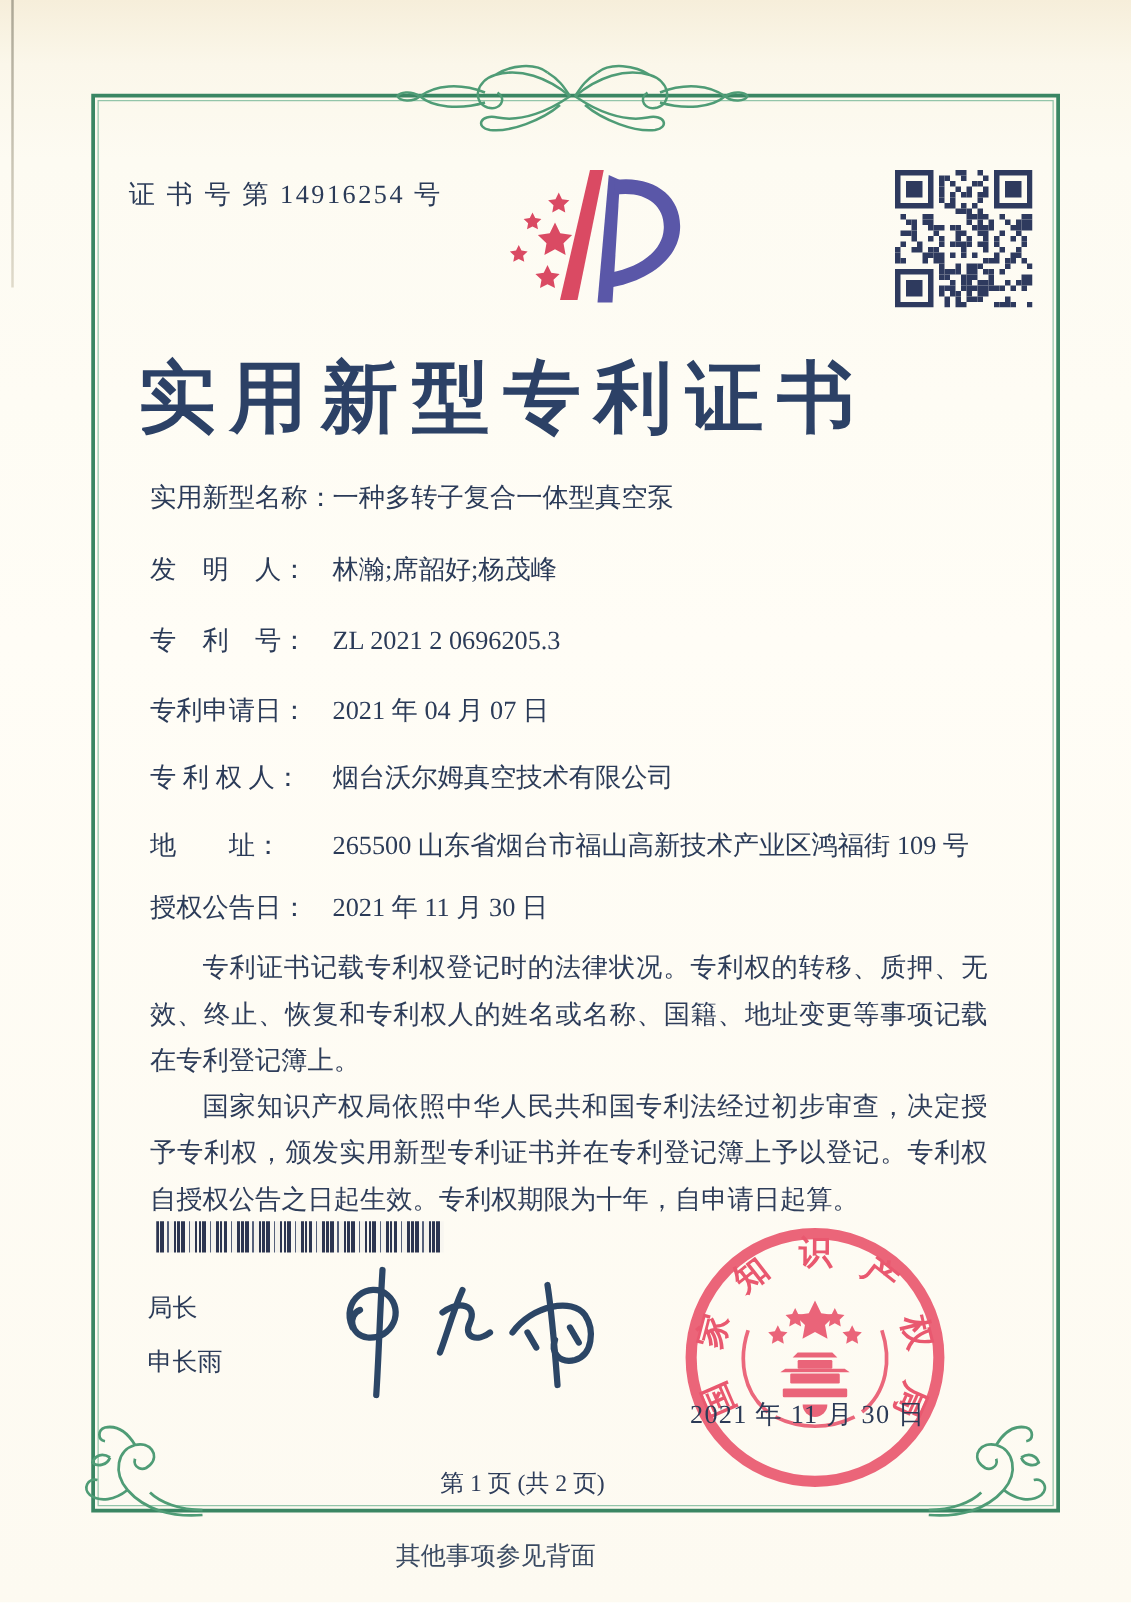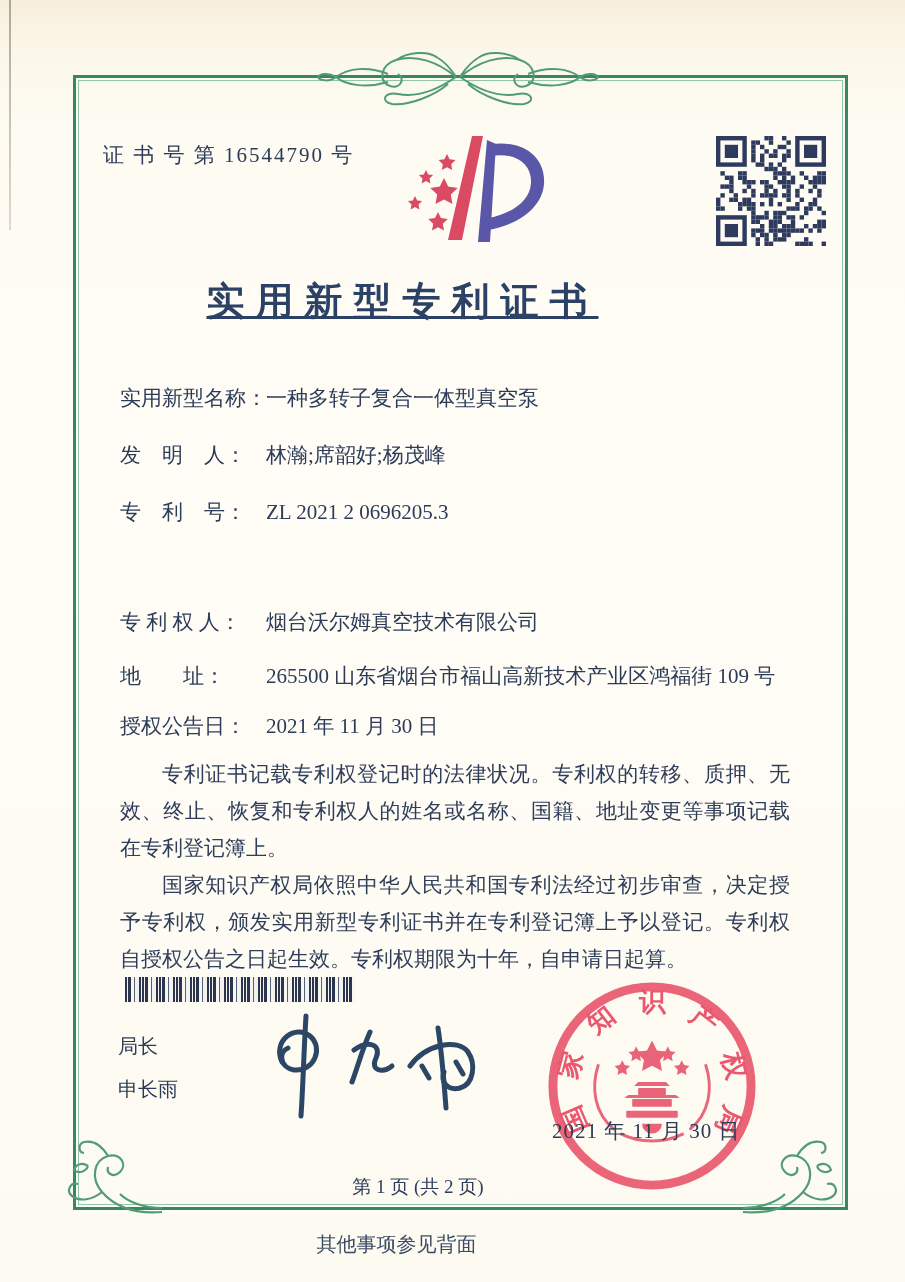--- a/index.html
+++ b/index.html
@@ -11,21 +11,21 @@
   .scan-edge { position:absolute; left:9px; top:0; width:2px; height:230px;
     background:linear-gradient(180deg,#9a9584,#d8d2c0); opacity:.8; }
   .frame { position:absolute; left:73px; top:75px; width:775px; height:1135px;
     border:3px solid #3a8663; }
   .frame::after { content:''; position:absolute; inset:2px; border:1px solid #93c5aa; }
   .cert-no { position:absolute; left:103px; top:141px; font-size:21px; color:#2b3b58;
     letter-spacing:2px; }
   .logo { position:absolute; left:384px; top:118px; }
   .qr { position:absolute; left:716px; top:136px; width:110px; height:110px; }
   .title { position:absolute; left:0; top:276px; width:805px; text-align:center;
-    font-size:38px; font-weight:bold; color:#2c4166; letter-spacing:11px;text-decoration:underline; }
+    font-size:62px; font-weight:bold; color:#2c4166; letter-spacing:11px; }
   .row { position:absolute; left:120px; font-size:21px; color:#2b3b58; white-space:nowrap; }
   .row .lbl { display:inline-block; width:146px; }
   .r1{top:384px}.r2{top:441px}.r3{top:498px}.r4{top:554px}.r5{top:608px}.r6{top:662px}.r7{top:712px}
   .grant-no { position:absolute; left:460px; top:712px; font-size:21px; color:#2b3b58; white-space:nowrap; }
   .paras { position:absolute; left:120px; top:756px; width:670px; font-size:21px;
     color:#2e3d5a; line-height:37px; text-align:justify; }
   .paras p { text-indent:2em; }
   .barcode { position:absolute; left:125px; top:977px; width:230px; height:25px;
     background:repeating-linear-gradient(90deg,#2c3550 0 2px,#f4f2ec 2px 3px,#2c3550 3px 6px,#f8f6f0 6px 9px,#55607a 9px 10px,#f4f2ec 10px 14px,#2c3550 14px 16px,#f8f6f0 16px 17px); }
   .commissioner { position:absolute; left:118px; top:1033px; font-size:20px; color:#2b3b58;
@@ -82,21 +82,21 @@
   <div class="flourish-br">
     <svg width="110" height="84" viewBox="0 0 110 84" fill="none" stroke="#4f9c76" stroke-width="2.2">
       <path d="M104 76 C80 78 58 72 44 56 C32 42 36 24 50 20 C62 17 70 28 62 36 C56 42 48 38 50 31"></path>
       <path d="M44 56 C34 64 22 66 14 60 C8 55 12 46 20 48"></path>
       <path d="M50 20 C44 10 36 4 26 6 C20 8 20 16 26 17"></path>
       <path d="M62 58 C70 66 86 72 104 72"></path>
       <path d="M30 30 C24 26 18 28 16 34 C20 38 28 36 30 30"></path>
     </svg>
   </div>
 
-  <div class="cert-no">证 书 号 第 16544790 号</div>
+  <div class="cert-no">证 书 号 第 14916254 号</div>
 
   <div class="logo">
     <svg width="186" height="132" viewBox="0 0 186 132">
       <g fill="#da4a63">
         <path d="M88 18 L99 18 L78 122 L64 122 Z"></path>
         <path d="M60 60 l4.2 8.6 9.5 1.3 -6.9 6.6 1.7 9.4 -8.5 -4.5 -8.5 4.5 1.7 -9.4 -6.9 -6.6 9.5 -1.3 Z"></path>
         <path d="M63 36 l2.6 5.3 5.9 0.8 -4.3 4.1 1 5.8 -5.2 -2.8 -5.2 2.8 1 -5.8 -4.3 -4.1 5.9 -0.8 Z"></path>
         <path d="M42 52 l2.2 4.4 4.9 0.7 -3.6 3.4 0.9 4.9 -4.4 -2.3 -4.4 2.3 0.9 -4.9 -3.6 -3.4 4.9 -0.7 Z"></path>
         <path d="M31 78 l2.2 4.4 4.9 0.7 -3.6 3.4 0.9 4.9 -4.4 -2.3 -4.4 2.3 0.9 -4.9 -3.6 -3.4 4.9 -0.7 Z"></path>
         <path d="M54 94 l3 6.1 6.7 1 -4.9 4.7 1.2 6.7 -6 -3.2 -6 3.2 1.2 -6.7 -4.9 -4.7 6.7 -1 Z"></path>
@@ -321,20 +321,23 @@
 
   <div class="row r1">
     <span class="lbl">实用新型名称：</span><span>一种多转子复合一体型真空泵</span>
   </div>
   <div class="row r2">
     <span class="lbl">发　明　人：</span><span>林瀚;席韶好;杨茂峰</span>
   </div>
   <div class="row r3">
     <span class="lbl">专　利　号：</span><span>ZL 2021 2 0696205.3</span>
   </div>
+  <div class="row r4">
+    <span class="lbl">专利申请日：</span><span>2021 年 04 月 07 日</span>
+  </div>
   <div class="row r5">
     <span class="lbl">专 利 权 人：</span><span>烟台沃尔姆真空技术有限公司</span>
   </div>
   <div class="row r6">
     <span class="lbl">地　　址：</span><span>265500  山东省烟台市福山高新技术产业区鸿福街 109 号</span>
   </div>
   <div class="row r7">
     <span class="lbl">授权公告日：</span><span>2021 年 11 月 30 日</span>
   </div>
 

